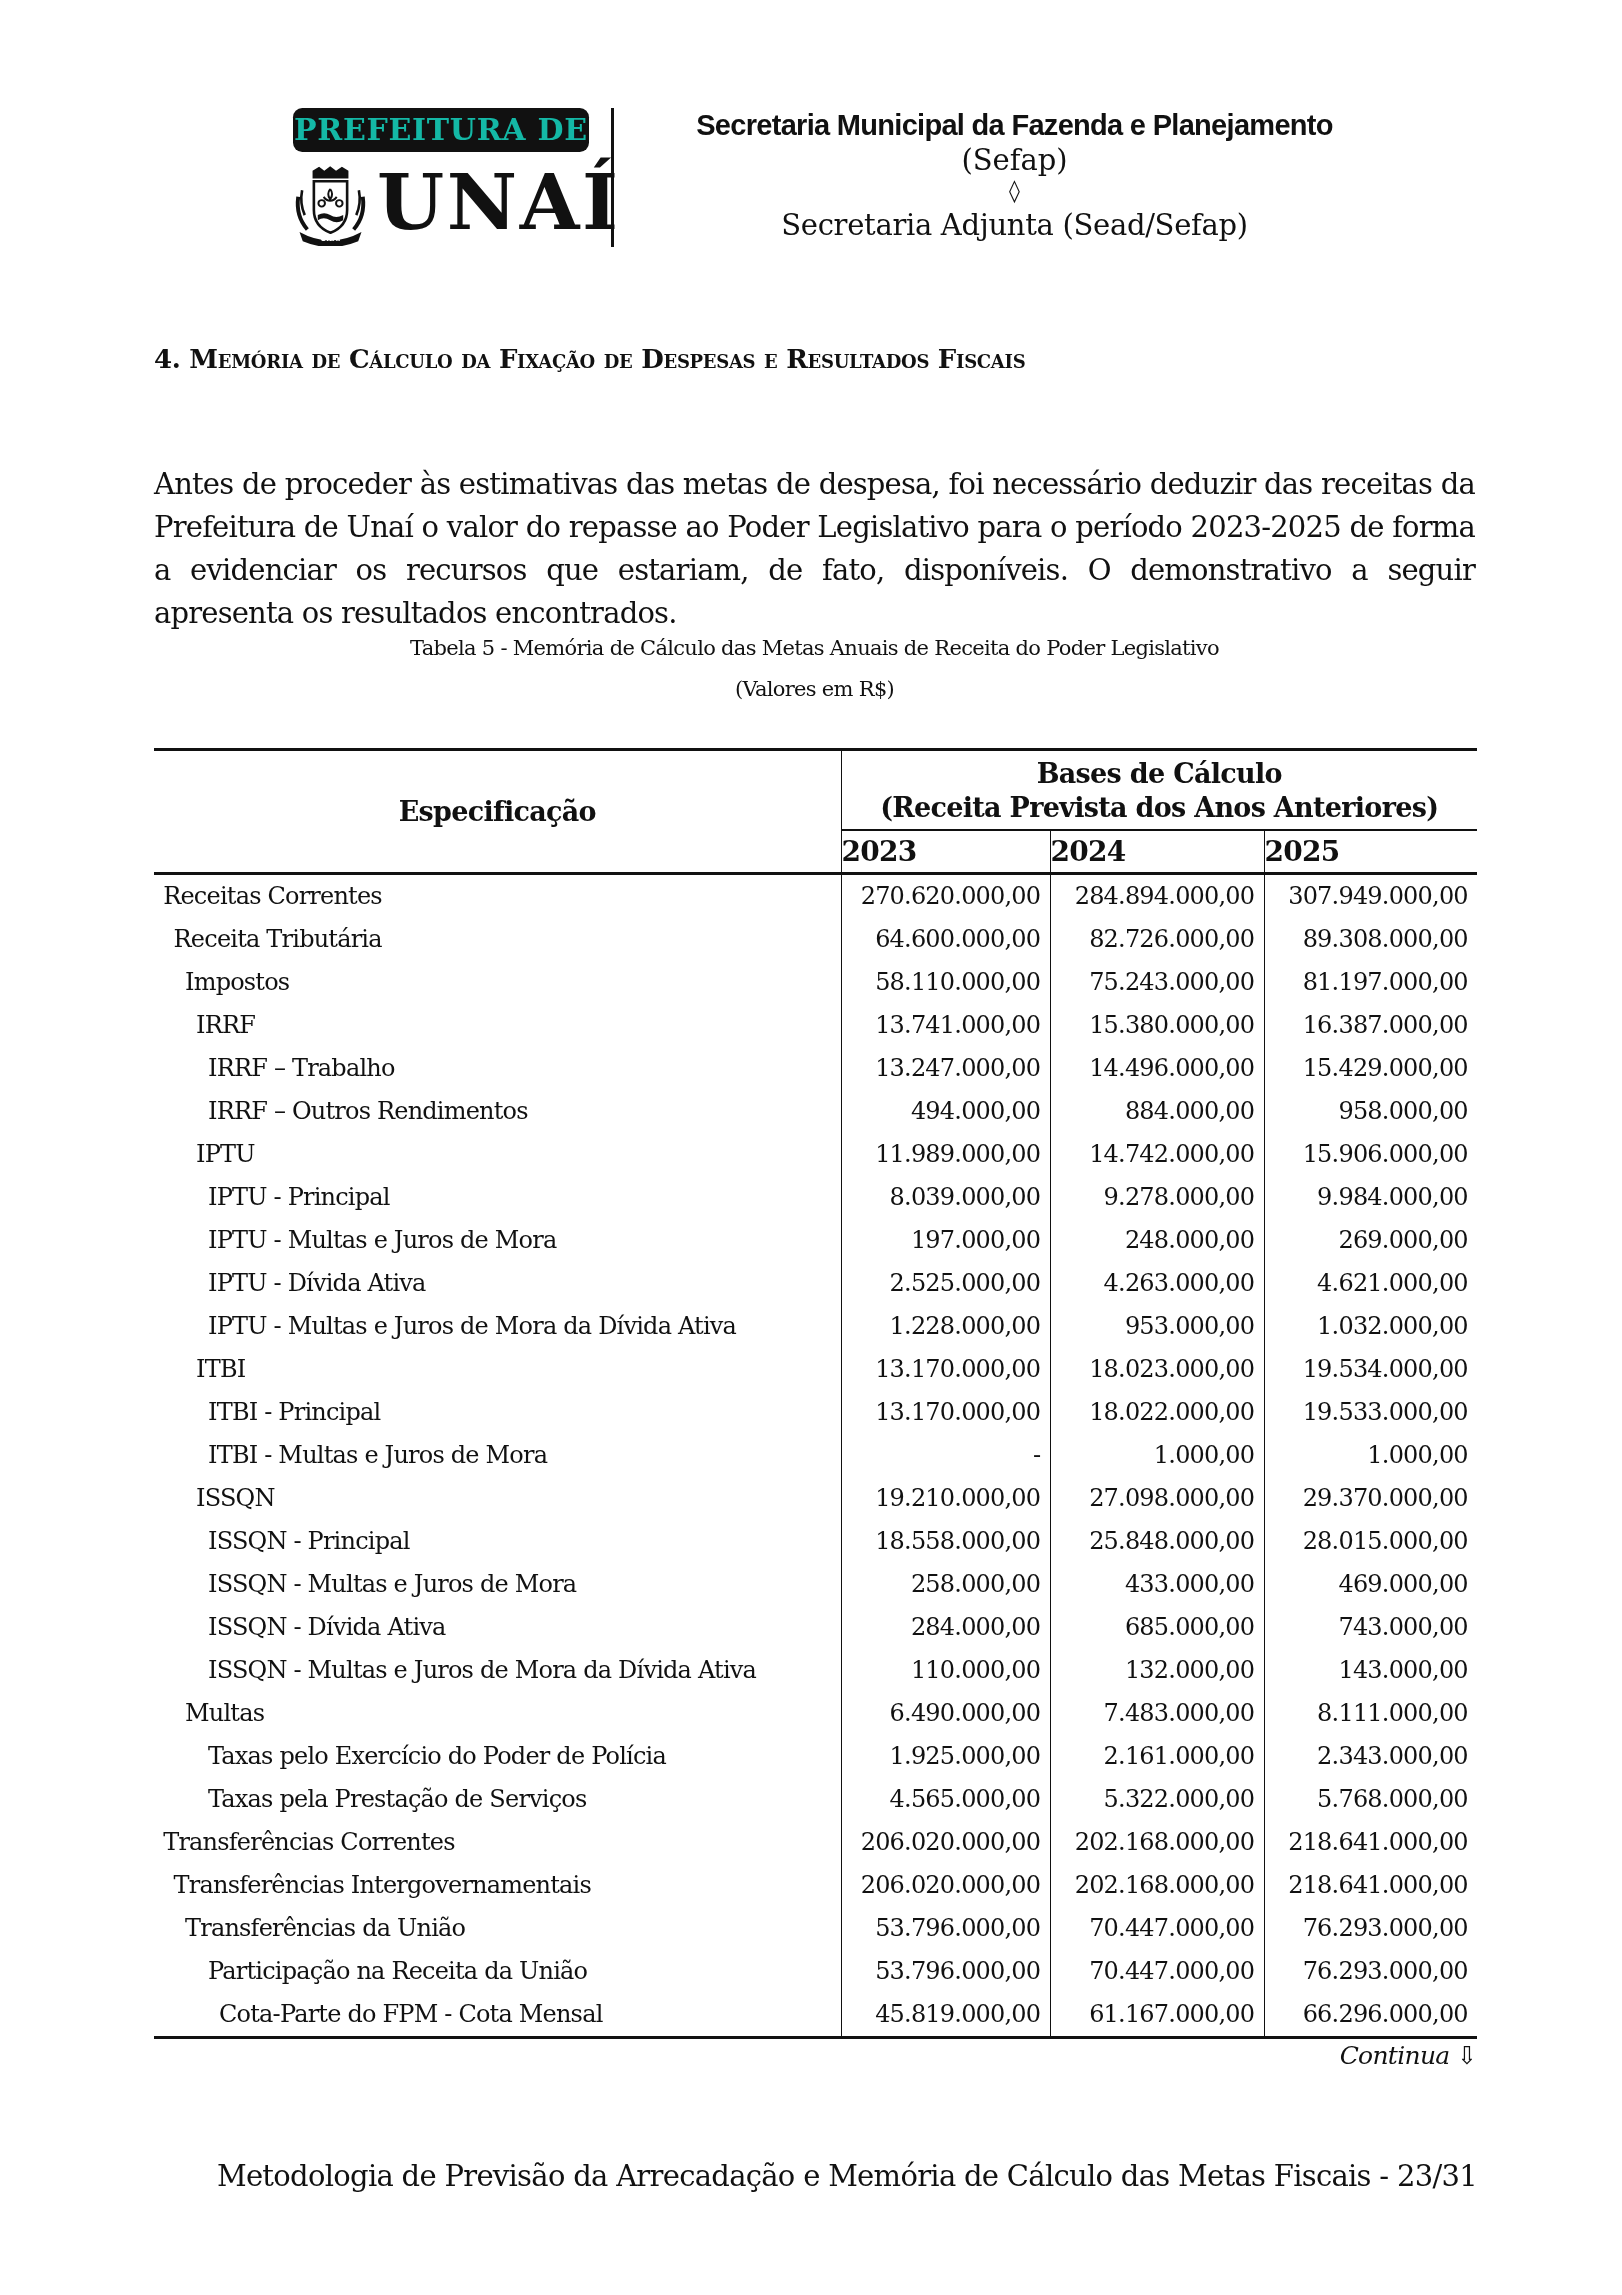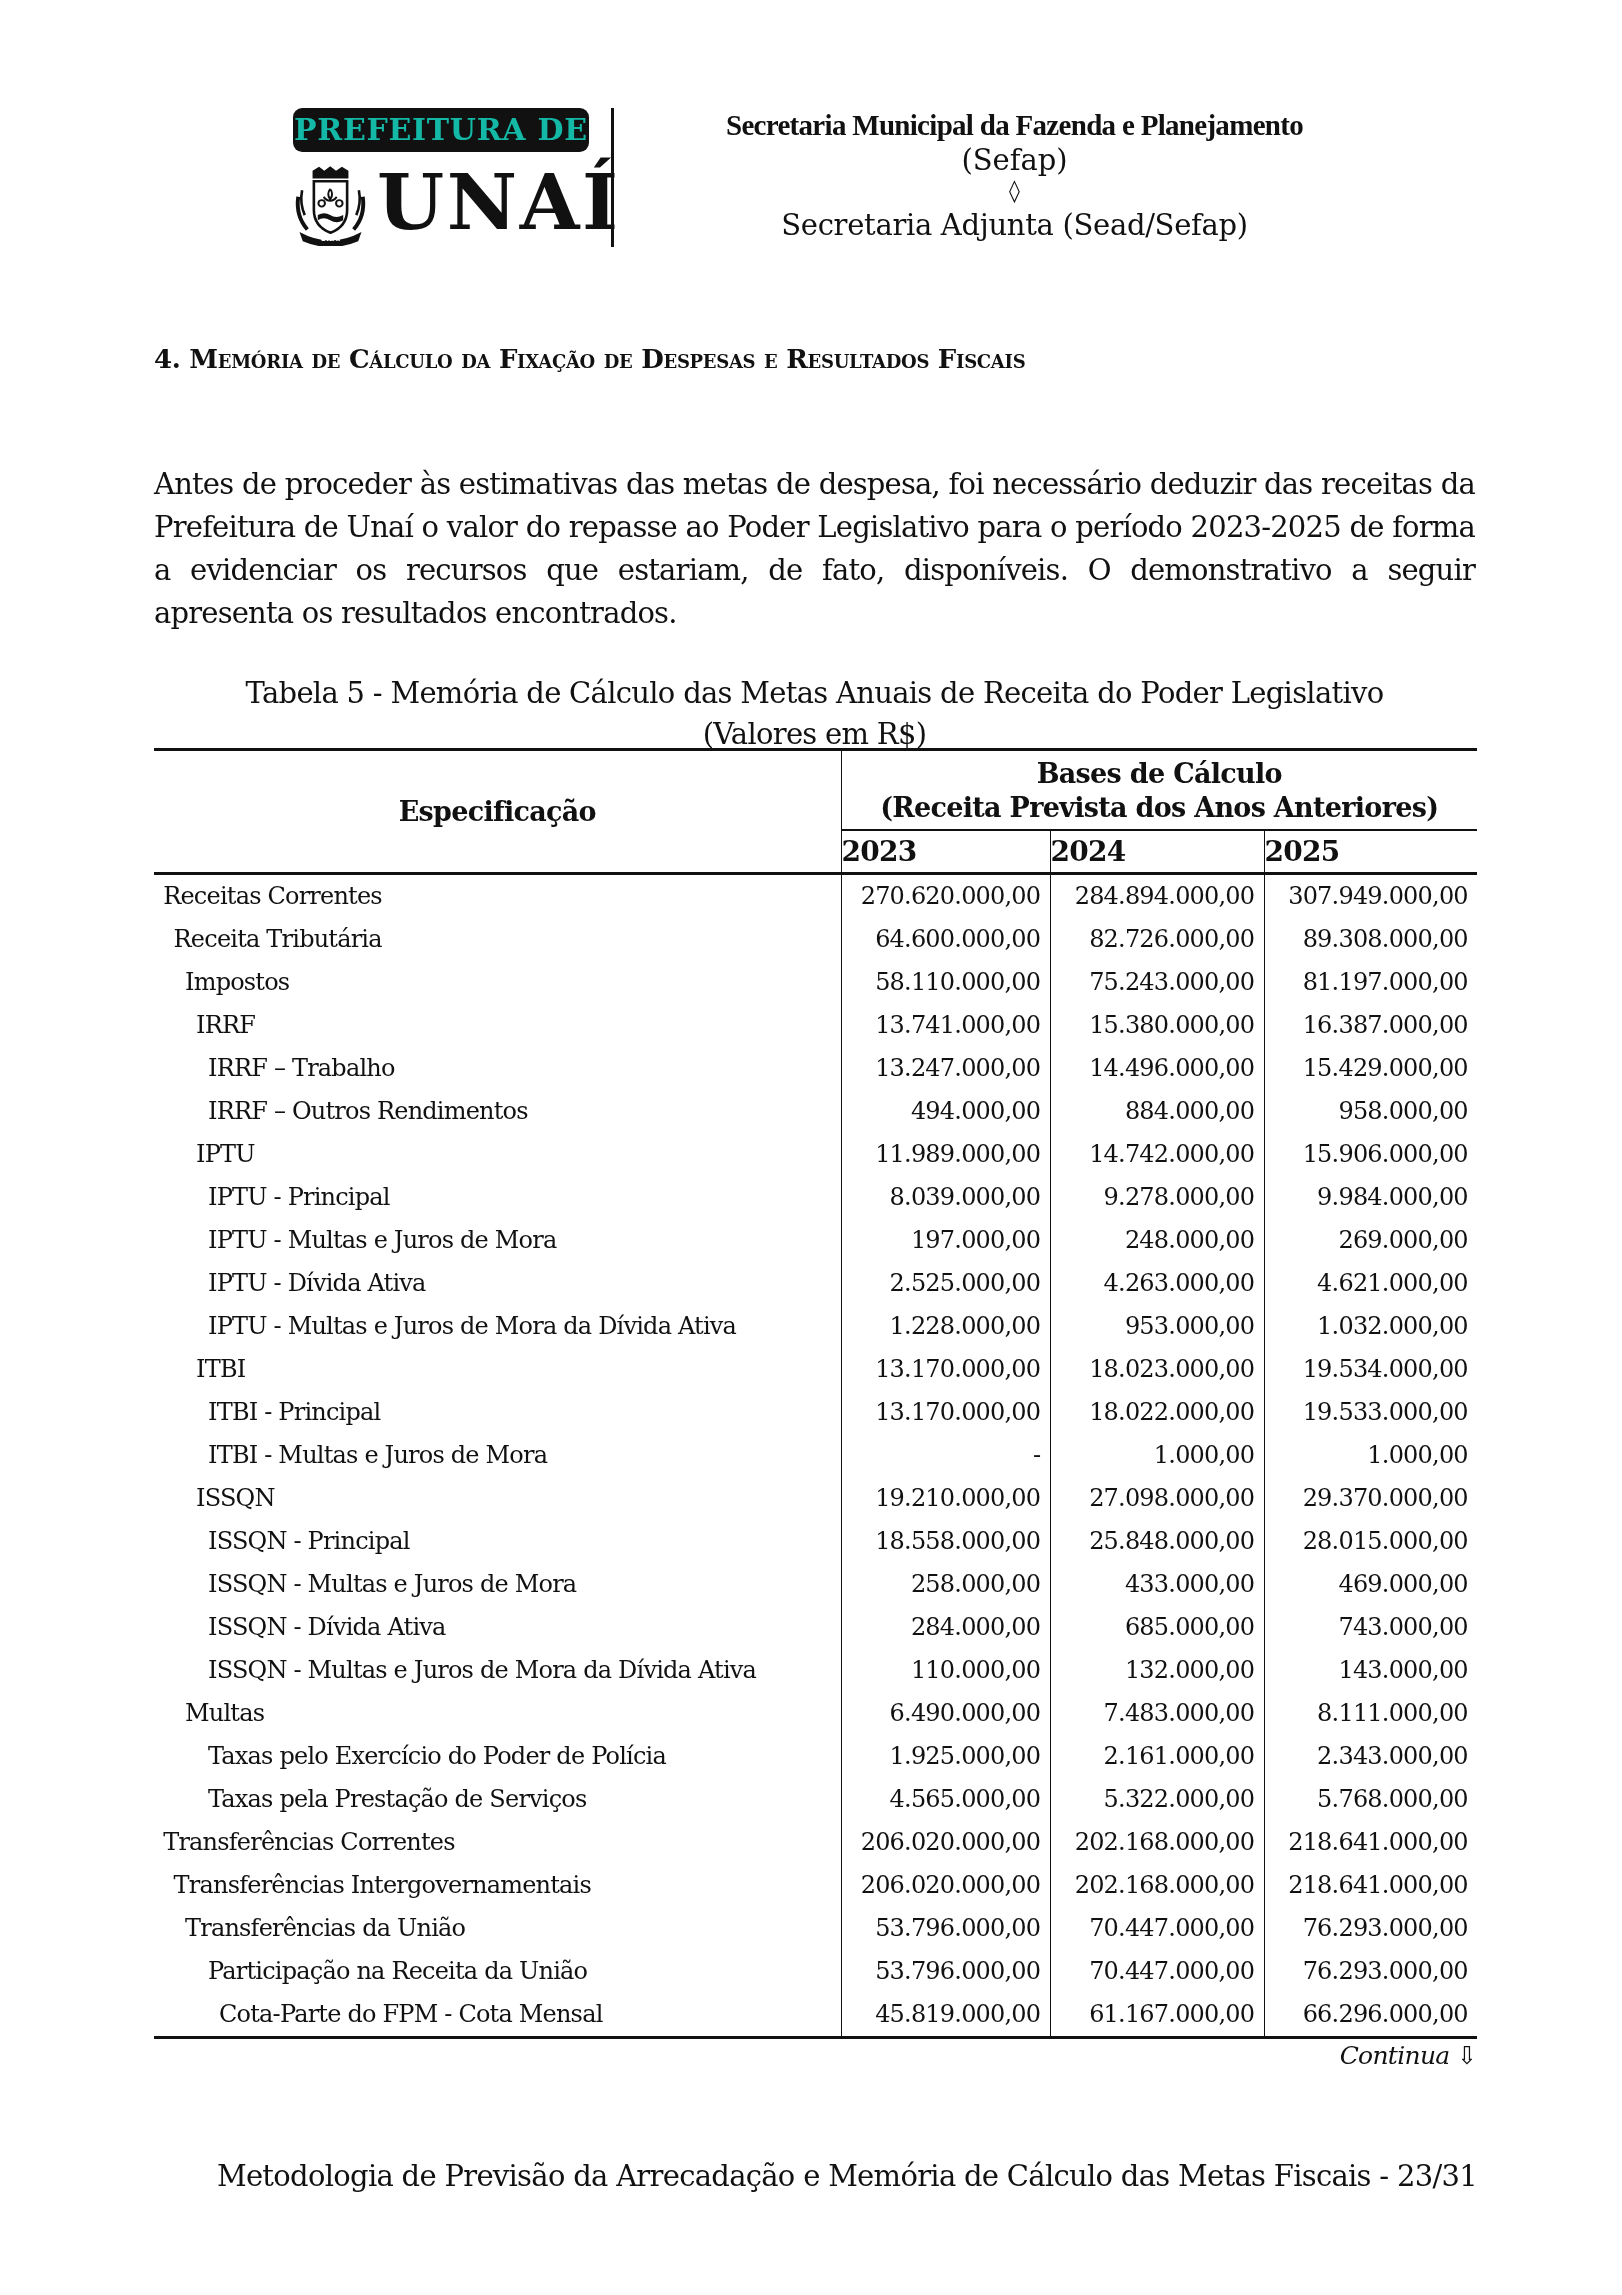--- a/index.html
+++ b/index.html
@@ -6,34 +6,34 @@
   body { width: 1622px; height: 2295px; position: relative; overflow: hidden; color: #111; font-family: "DejaVu Serif", "Liberation Serif", serif; }
 
   
   .header { position: absolute; left: 285px; top: 105px; width: 1112px; height: 144px; }
   .logo { position: absolute; left: 0; top: 0; width: 314px; height: 144px; }
   .logo-banner { position: absolute; left: 7.9px; top: 3.3px; width: 296px; height: 44px; background: #111; border-radius: 9.2px; color: #14b8a6; font-family: "DejaVu Serif", serif; font-weight: bold; font-size: 30px; letter-spacing: 0.7px; text-align: center; line-height: 44px; }
   .logo-crest { position: absolute; left: 7.9px; top: 59px; width: 75px; height: 82px; }
   .logo-city { position: absolute; left: 92px; top: 51px; font-family: "DejaVu Serif", serif; font-weight: bold; font-size: 77px; line-height: 92px; letter-spacing: 2.6px; color: #111; }
   .header-divider { position: absolute; left: 326px; top: 3.3px; width: 2.6px; height: 139px; background: #111; }
   .header-right { position: absolute; left: 337px; top: 0; width: 785px; text-align: center; }
-  .header-line1 { font-weight: bold; font-size: 29px; line-height: 35px; margin-top: 2.6px; font-family: Liberation Serif, serif; letter-spacing: -0.7px; }
+  .header-line1 { font-weight: bold; font-size: 29px; line-height: 35px; margin-top: 2.6px; font-family: Liberation Sans, sans-serif; letter-spacing: -0.7px; }
   .header-line2 { font-weight: normal; font-size: 29px; line-height: 34px; }
   .header-diamond { font-size: 22px; line-height: 27.5px; }
   .header-line3 { font-size: 29px; line-height: 43px; letter-spacing: -0.3px; }
 
   
   .section-title { position: absolute; left: 154px; top: 343px; font-weight: bold; font-size: 26px; line-height: 33px; letter-spacing: -0.3px; }
   .section-title .sc { font-variant: small-caps; }
 
   
   .intro { position: absolute; left: 154px; top: 419px; width: 1321px; font-size: 29px; line-height: 43px; text-align: justify; letter-spacing: -0.8px; margin-top: 44px; }
 
   
-  .caption { position: absolute; left: 154px; top: 628px; width: 1321px; text-align: center; font-size: 29px; line-height: 41px; letter-spacing: -0.7px; margin-top: 45px; }
+  .caption { position: absolute; left: 154px; top: 628px; width: 1321px; text-align: center; font-size: 21px; line-height: 41px; letter-spacing: -0.7px; }
 
   
   .tbl { position: absolute; left: 154px; top: 748px; width: 1323px; border-collapse: collapse; table-layout: fixed; }
   .tbl col.c-spec { width: 687px; }
   .tbl col.c-y1 { width: 209px; }
   .tbl col.c-y2 { width: 214px; }
   .tbl col.c-y3 { width: 213px; }
   .tbl th { font-weight: bold; font-size: 27px; letter-spacing: -0.7px; padding: 0; }
   .tbl thead tr.h1 th { border-top: 3.3px solid #111; }
   .tbl th.spec { text-align: center; vertical-align: middle; border-bottom: 3.3px solid #111; }

